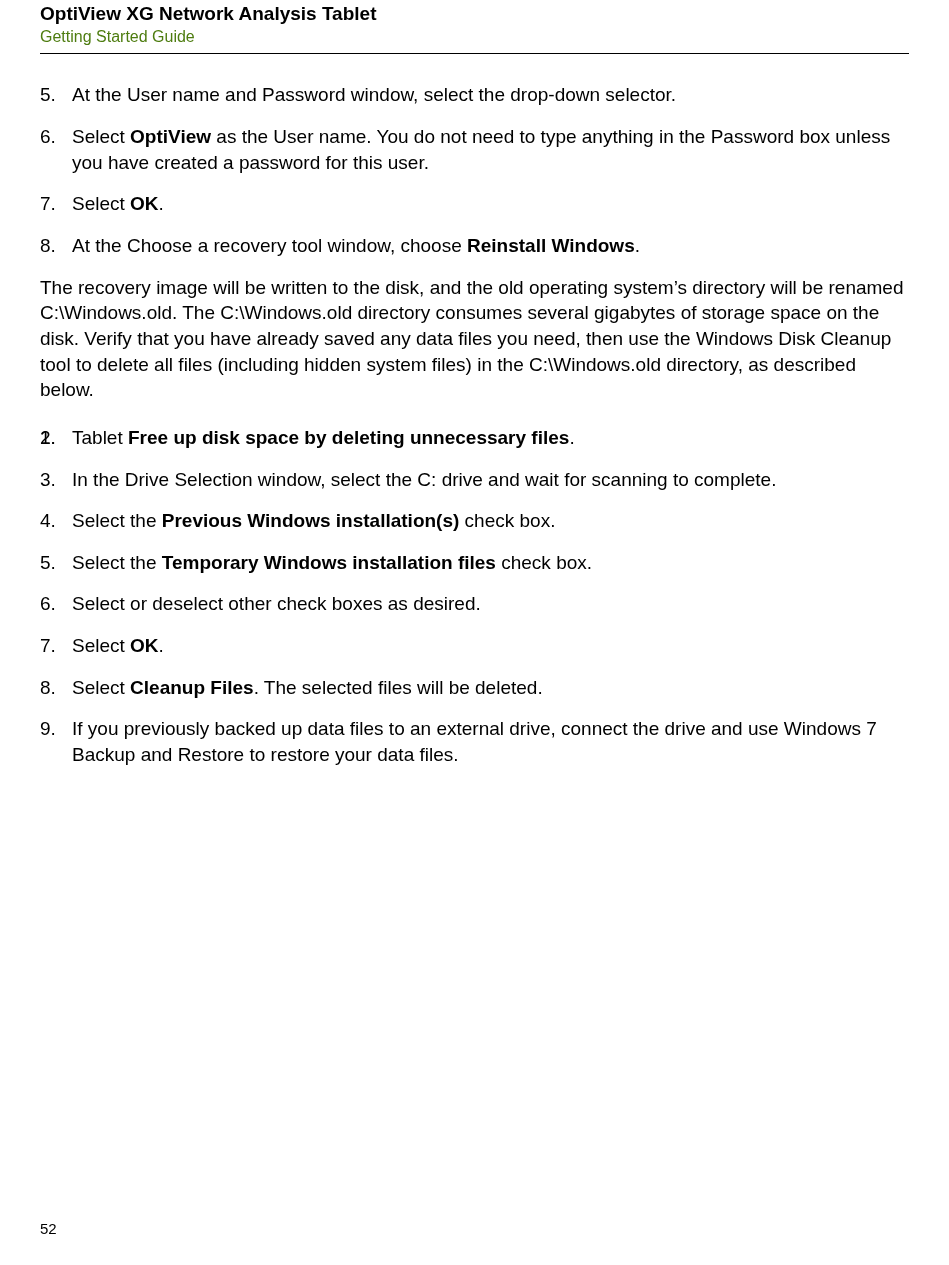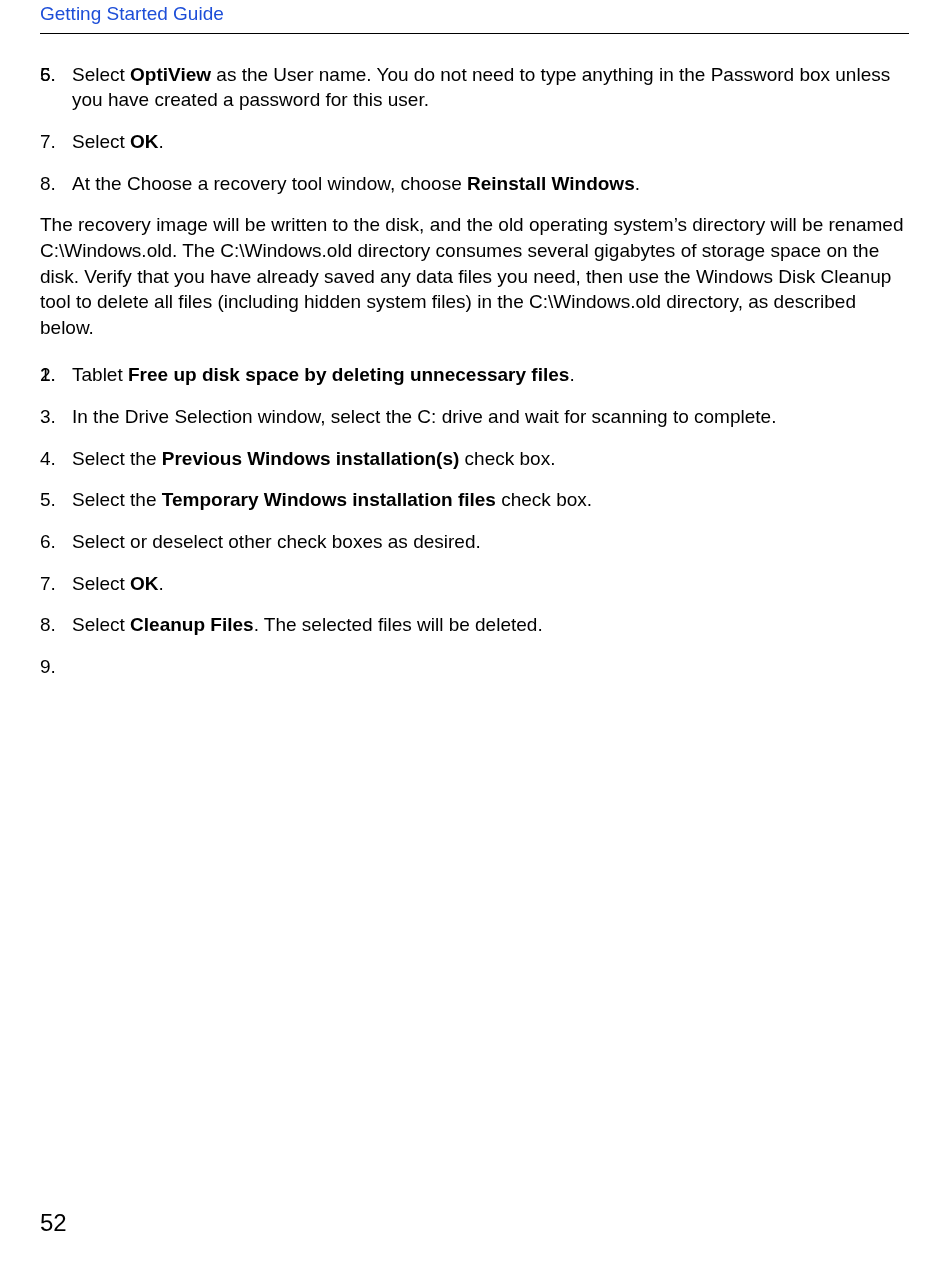--- a/index.html
+++ b/index.html
@@ -20,22 +20,22 @@
     .header {
       padding-top: 2px;
       padding-bottom: 2px;
     }
     .header-title {
       font-weight: bold;
       font-size: 19px;
       line-height: 1.3;
     }
     .header-subtitle {
-      font-size: 19px;
-      color: #1d4ed8;
+      font-size: 16px;
+      color: #4d7c0f;
       line-height: 1.3;
     }
     hr.header-rule {
       border: none;
       border-top: 1.5px solid #000;
       margin: 4px 0 28px 0;
     }
     ol.steps {
       margin: 0;
       padding: 0;
@@ -64,35 +64,37 @@
       font-size: 23px;
       margin: 14px 0 16px 0;
     }
     .bold {
       font-weight: bold;
     }
     .page-number {
       position: absolute;
       left: 40px;
       bottom: 28px;
-      font-size: 24px;
+      font-size: 15px;
     }
   </style>
 </head>
 <body>
 
 <div class="page">
   <div class="header">
+    <div class="header-title">OptiView XG Network Analysis Tablet</div>
     <div class="header-subtitle">Getting Started Guide</div>
   </div>
   <hr class="header-rule">
 
   <ol class="steps">
     <li>
       <span class="num">5.</span>
+      <span>At the User name and Password window, select the drop-down selector.</span>
     </li>
     <li>
       <span class="num">6.</span>
       <span>Select </span><span class="bold">OptiView</span><span> as the User name. You do not need to type anything in the Password box unless you have created a password for this user.</span>
     </li>
     <li>
       <span class="num">7.</span>
       <span>Select </span><span class="bold">OK</span><span>.</span>
     </li>
     <li>
@@ -131,17 +133,18 @@
     <li>
       <span class="num">7.</span>
       <span>Select </span><span class="bold">OK</span><span>.</span>
     </li>
     <li>
       <span class="num">8.</span>
       <span>Select </span><span class="bold">Cleanup Files</span><span>. The selected files will be deleted.</span>
     </li>
     <li>
       <span class="num">9.</span>
+      <span>If you previously backed up data files to an external drive, connect the drive and use Windows 7 Backup and Restore to restore your data files.</span>
     </li>
   </ol>
 </div>
 
 <div class="page-number">52</div>
 
 </body></html>

